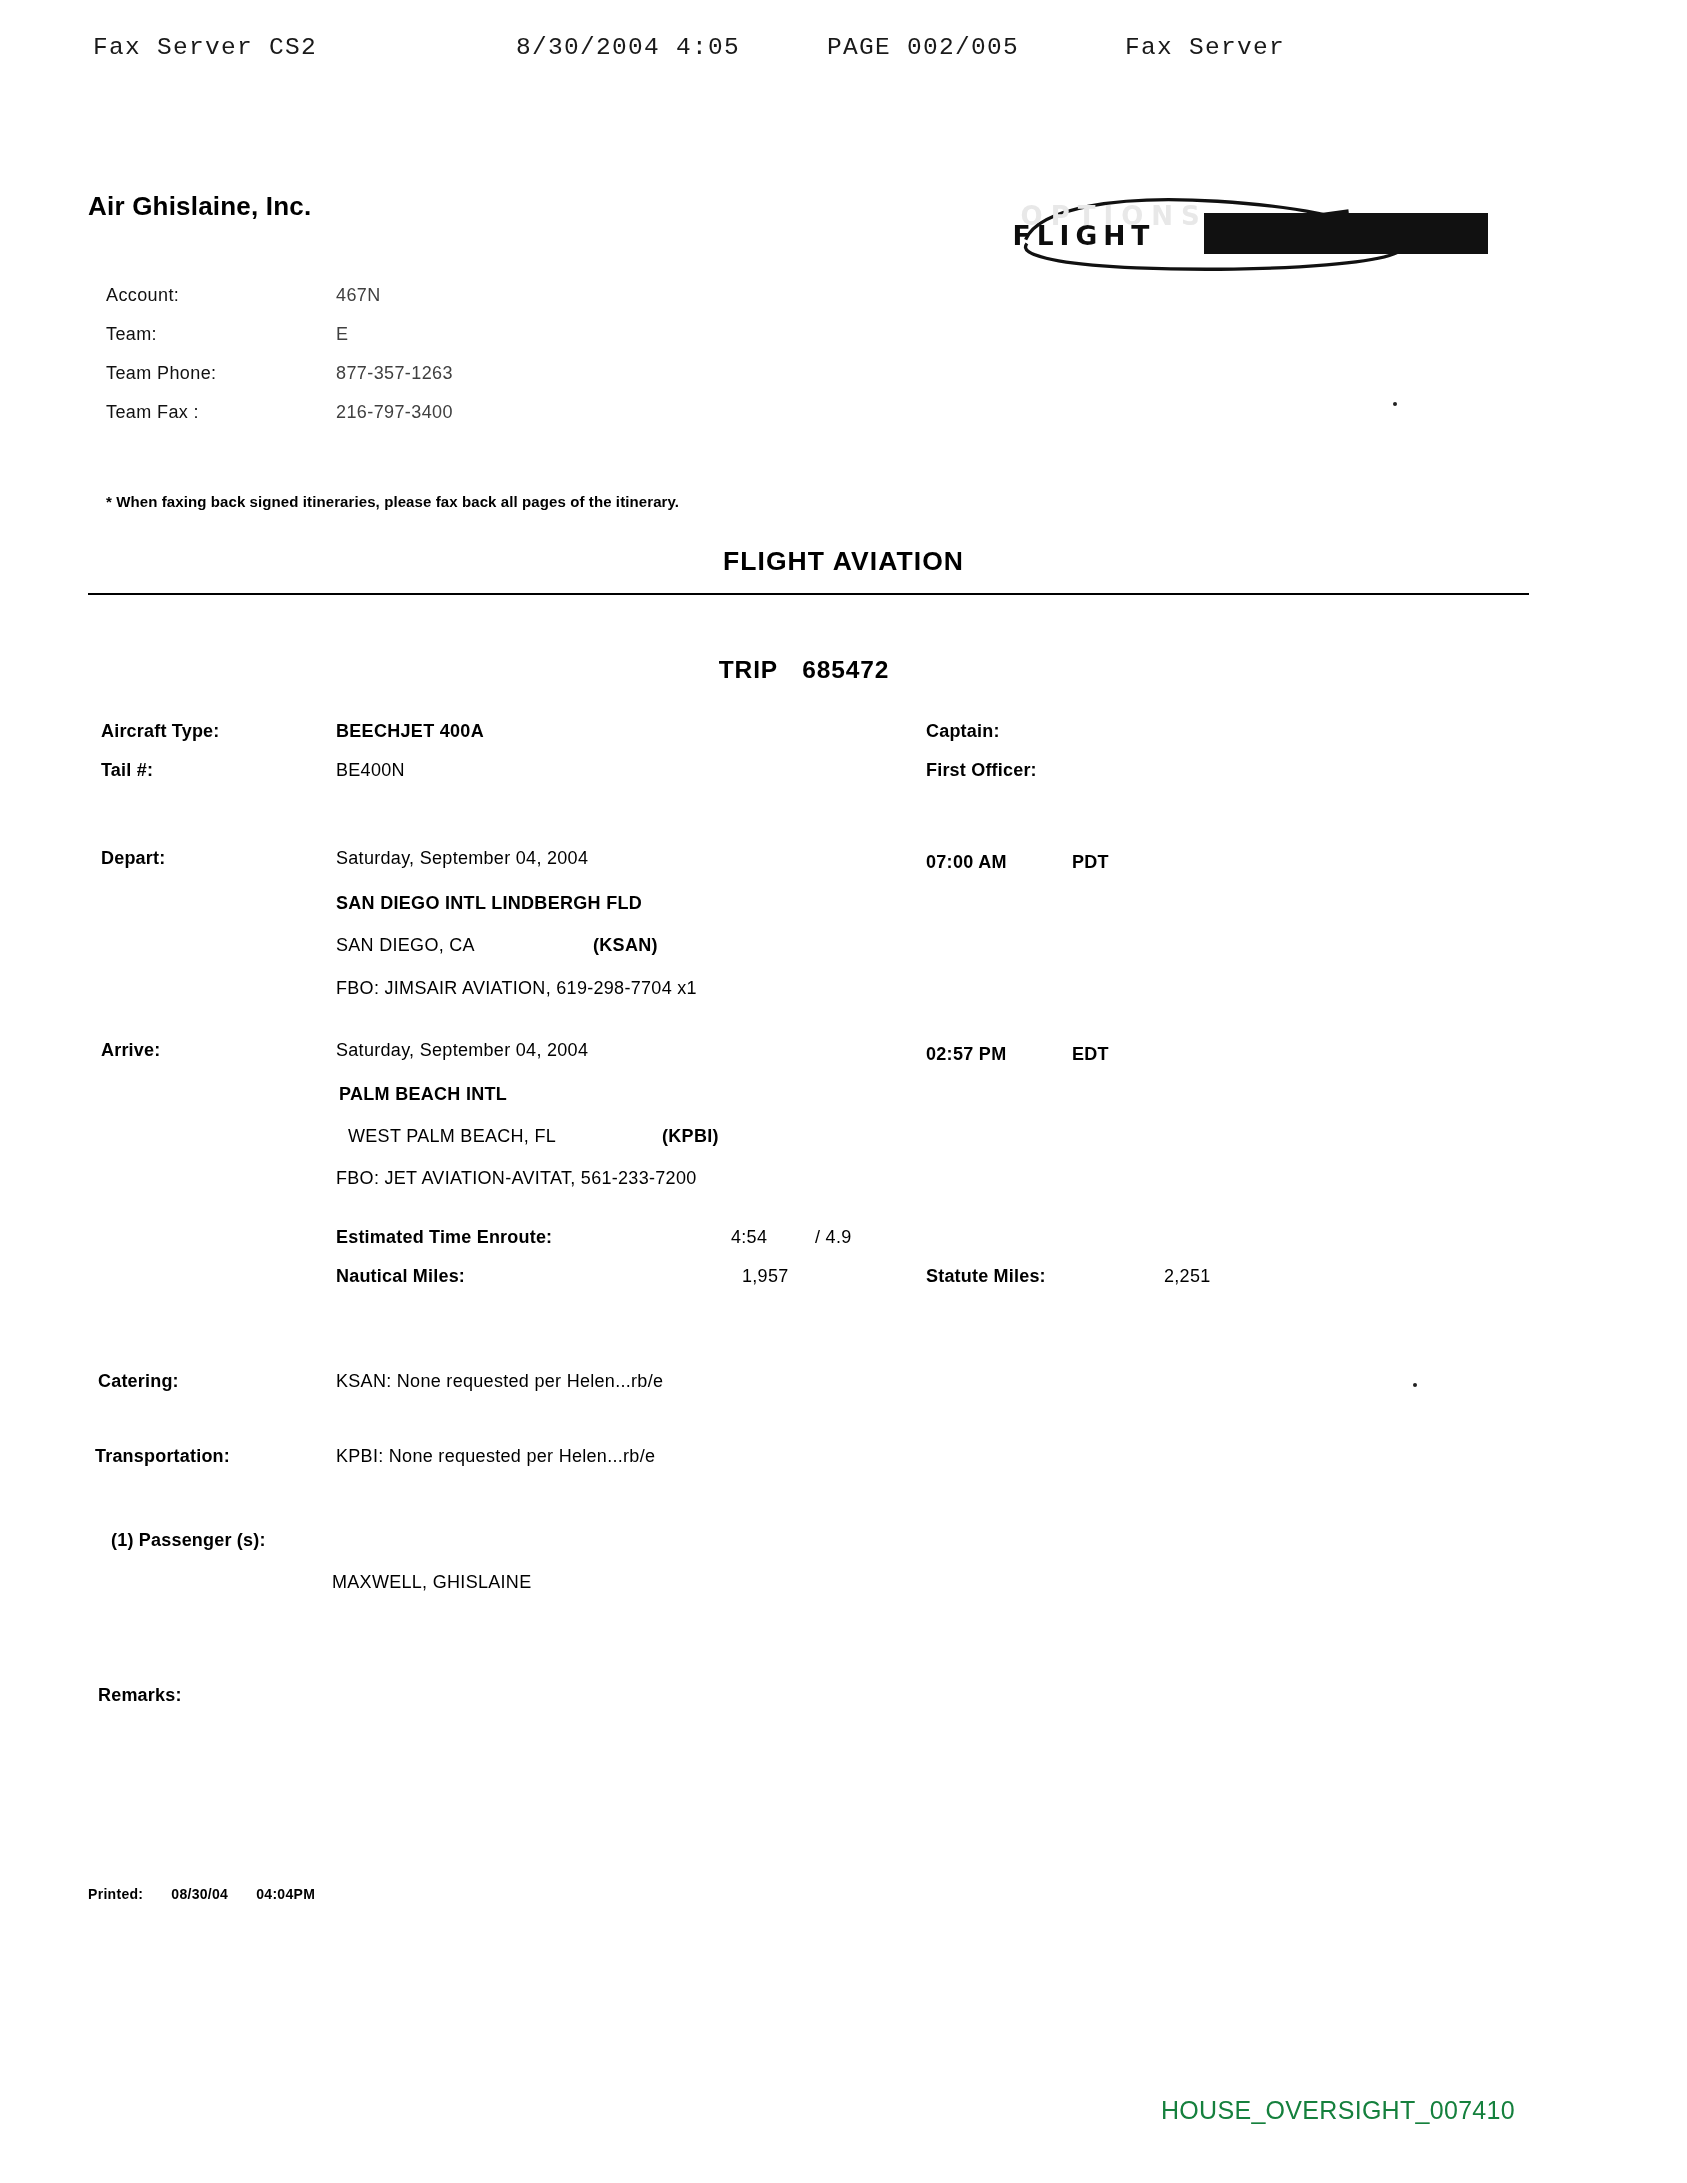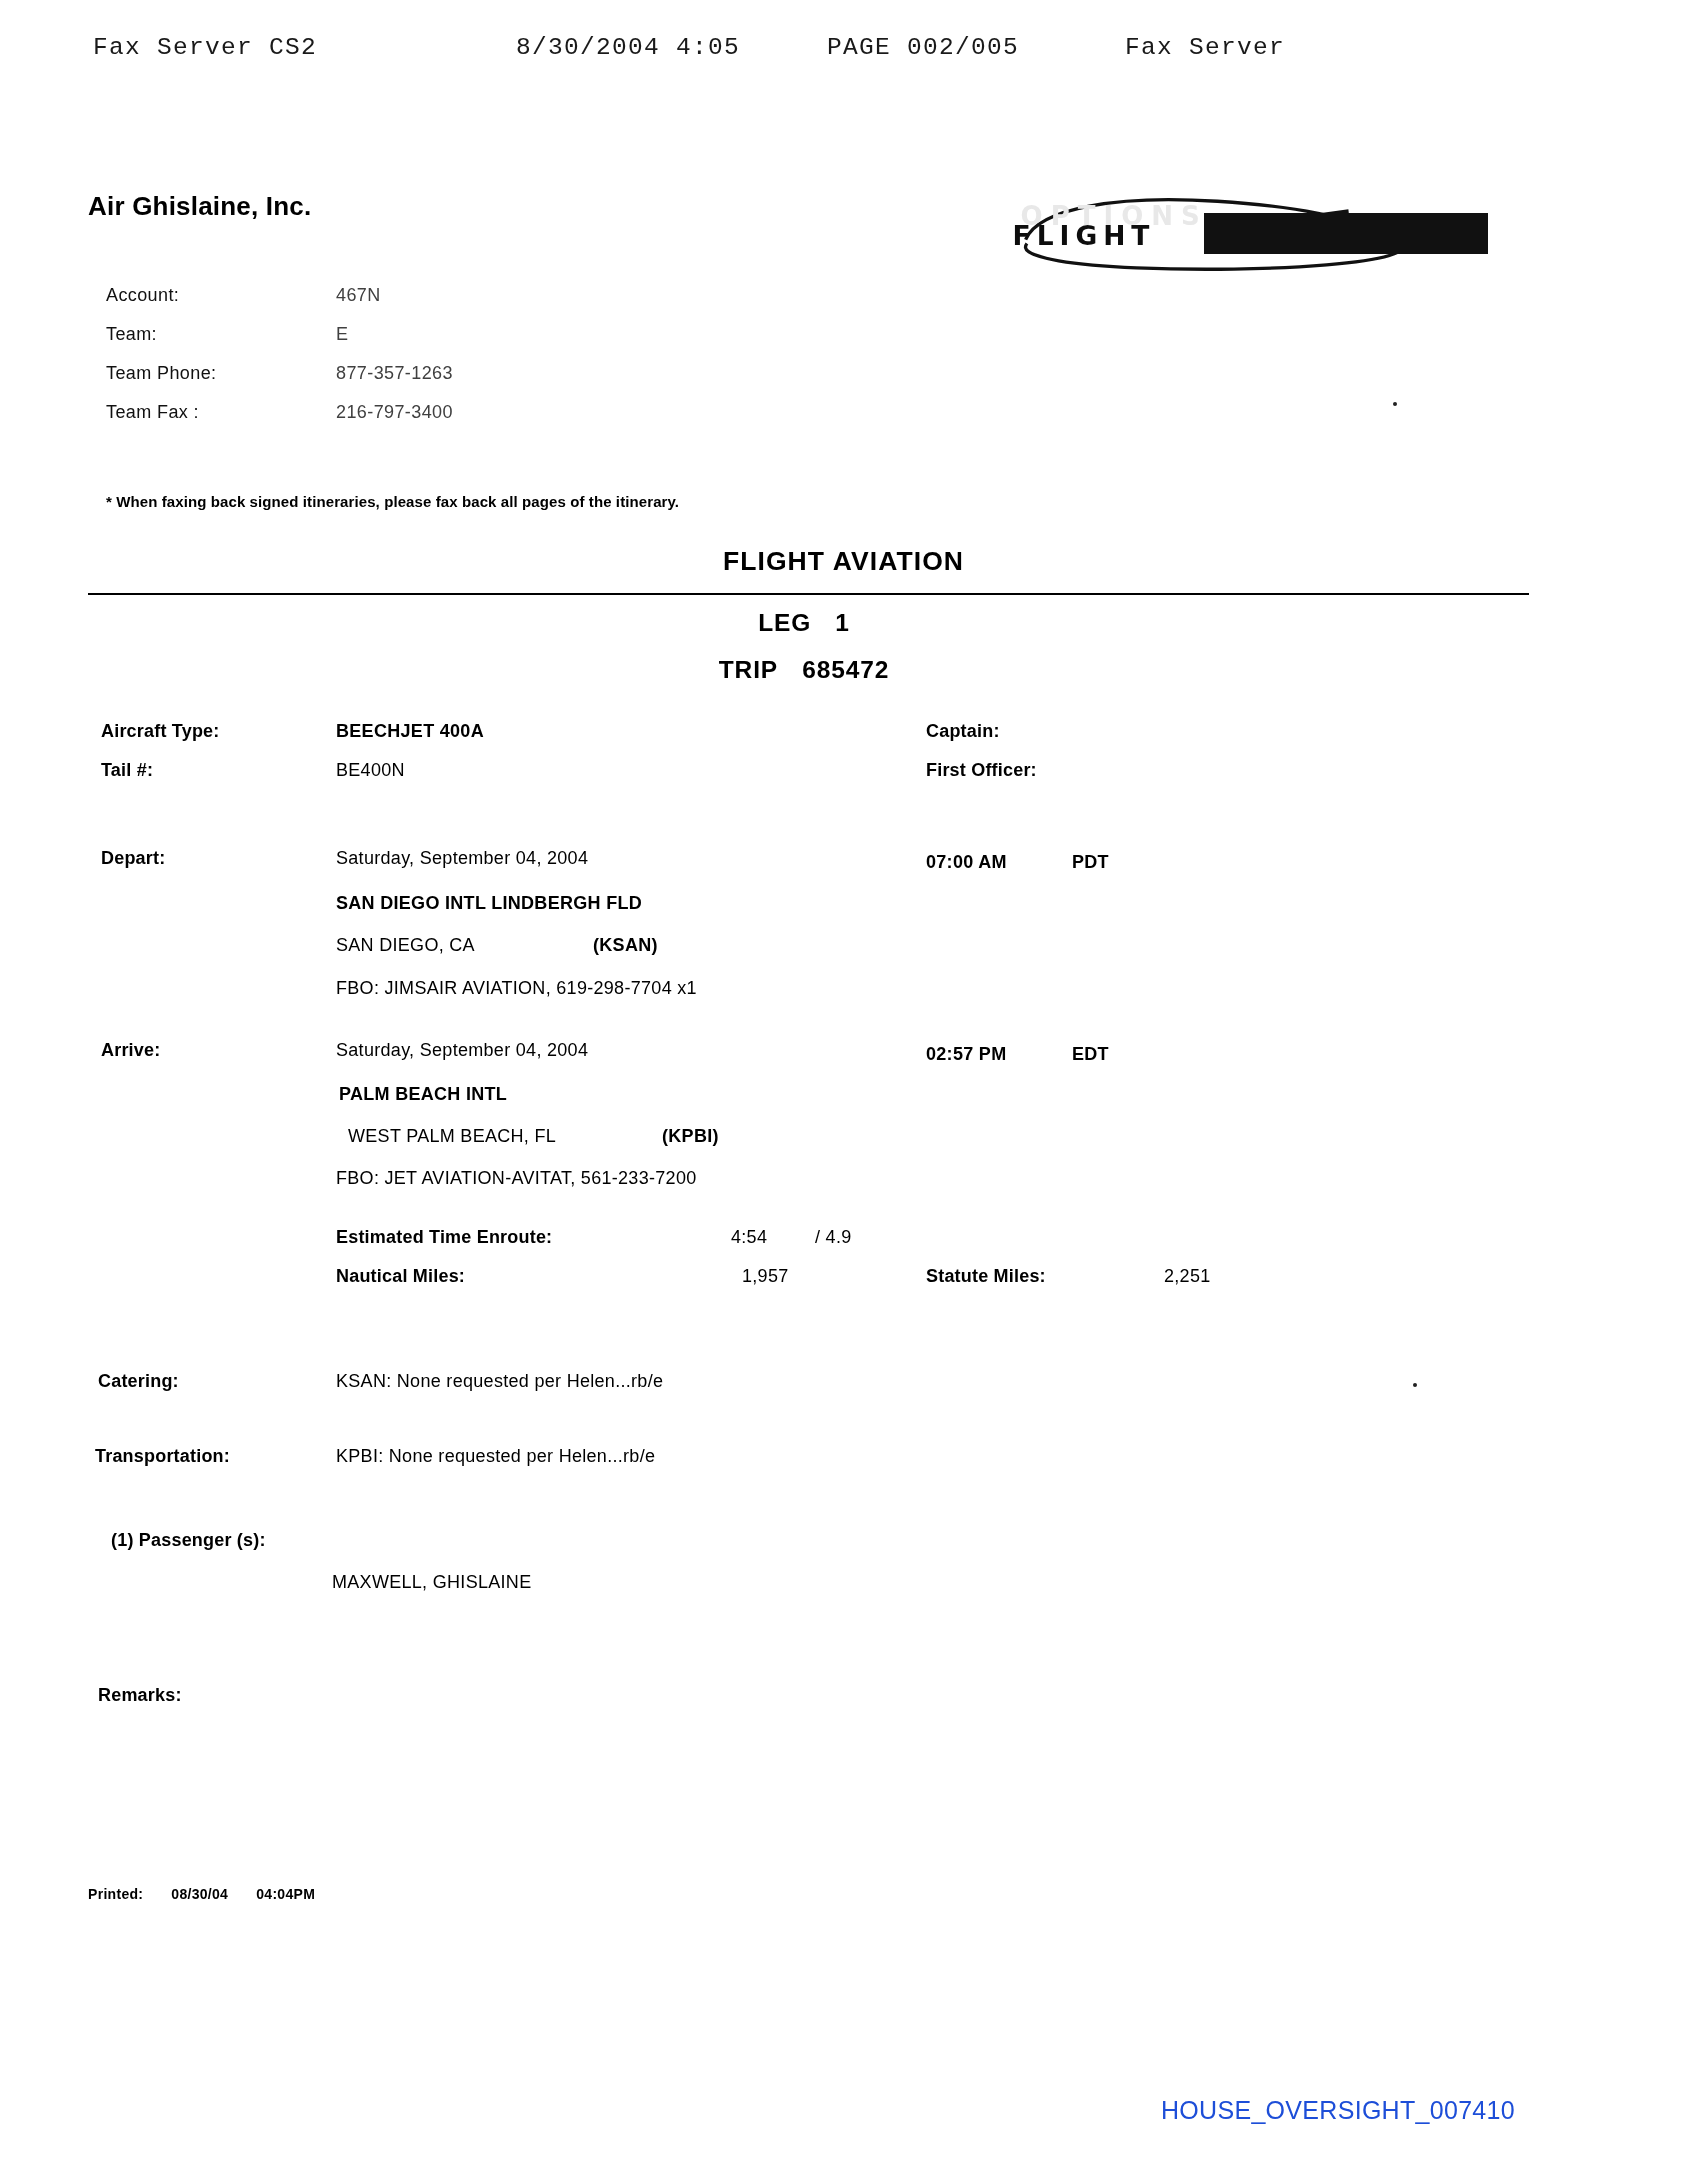--- a/index.html
+++ b/index.html
@@ -258,21 +258,21 @@
   .printed .pv1 { margin-left: 28px; }
   .printed .pv2 { margin-left: 28px; }
 
   
   .bates {
     position: absolute;
     top: 2096px;
     left: 1161px;
     font-size: 25px;
     letter-spacing: 0.3px;
-    color: #1d4ed8;
+    color: #15803d;
   }
 </style>
 </head>
 <body>
 
 <div class="page">
 
   <div class="fax-header">
     <span class="fh-1">Fax Server CS2</span><span class="fh-2">8/30/2004 4:05</span><span class="fh-3">PAGE 002/005</span><span class="fh-4">Fax Server</span>
   </div>
@@ -308,23 +308,20 @@
     </svg>
     <div class="logo-word">FLIGHT</div>
     <div class="logo-box"></div>
     <div class="logo-box-text">OPTIONS</div>
   </div>
   <div class="logo-dot"></div>
   <div class="logo-dot2"></div>
 
   <div class="doc-title">FLIGHT AVIATION</div>
   <div class="rule"></div>
-  <div class="leg-line">
-    <span>LEG</span><span class="num">1</span>
-  </div>
   <div class="trip-line">
     <span>TRIP</span><span class="num">685472</span>
   </div>
 
   <div class="lbl l-aircraft">Aircraft Type:</div>
   <div class="val b v-aircraft">BEECHJET 400A</div>
   <div class="lbl l-tail">Tail #:</div>
   <div class="val v-tail">BE400N</div>
   <div class="lbl l-captain">Captain:</div>
   <div class="lbl l-fo">First Officer:</div>

